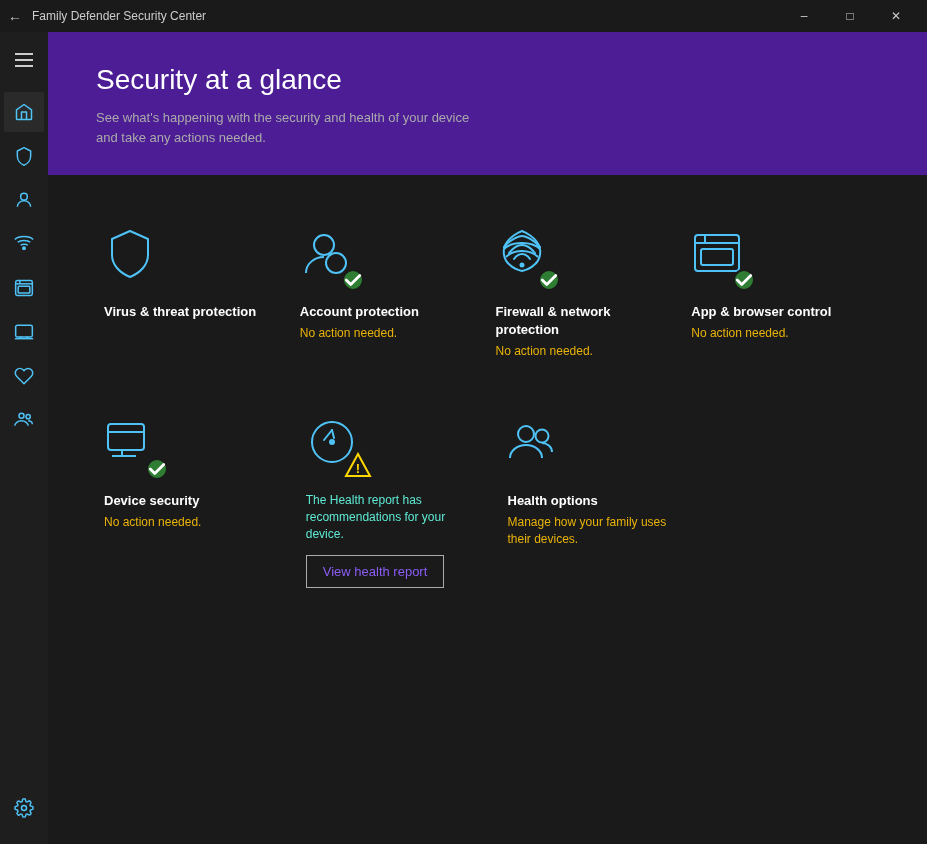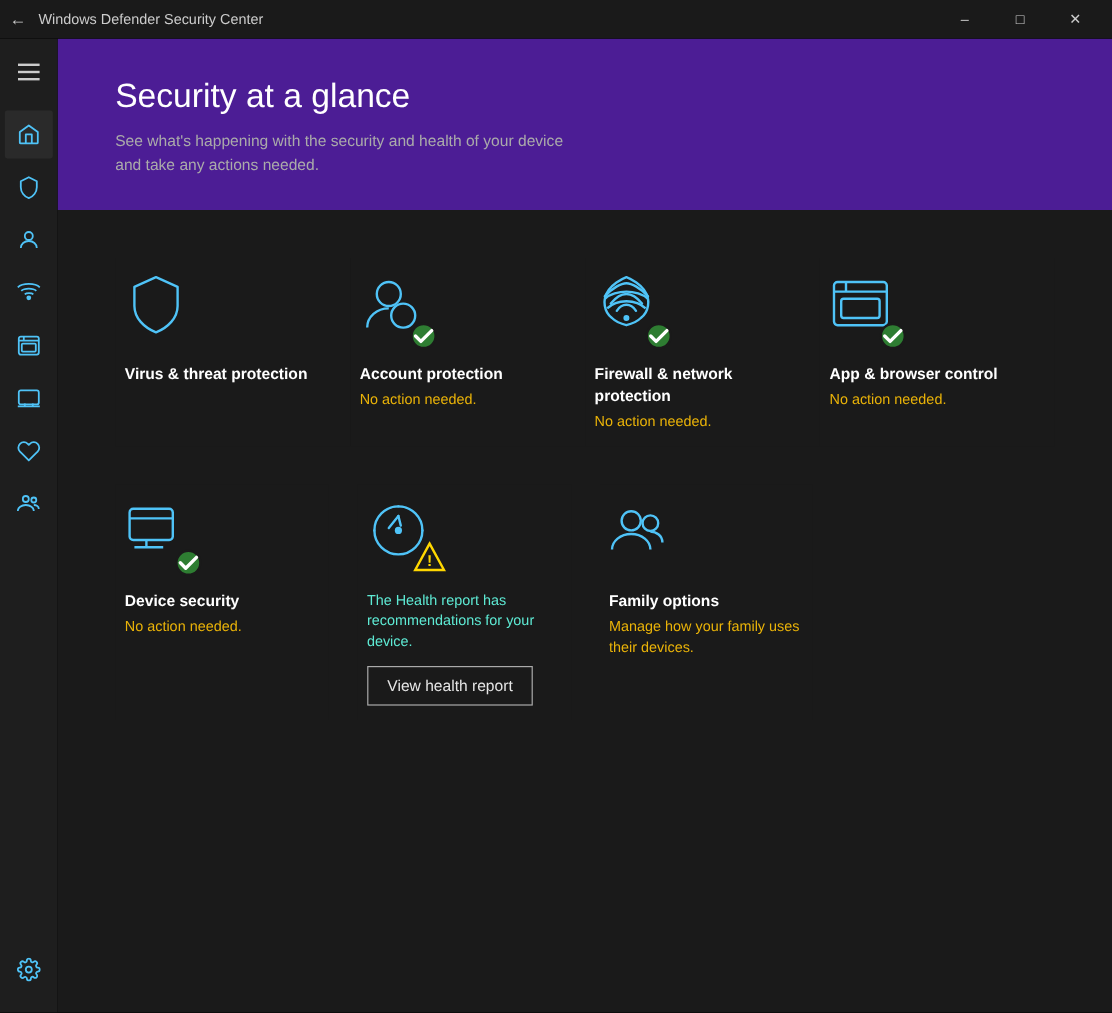--- a/index.html
+++ b/index.html
@@ -209,37 +209,37 @@
       line-height: 1.4;
     }
     .card-status.warning-text {
       color: #5eead4;
     }
     .view-report-btn {
       display: inline-block;
       margin-top: 12px;
       padding: 8px 16px;
       border: 1px solid #aaa;
-      color: #e5e5e5;
+      color: #8b5cf6;
       font-size: 13px;
       cursor: pointer;
       background: transparent;
     }
 
     
     .card-icon.no-badge svg.main-icon {
       stroke: #4fc3f7;
     }
   </style>
 </head>
 <body>
 
 <div class="title-bar">
   <span class="title-bar-back">←</span>
-  <span class="title-bar-title">Windows Defender Security Center</span>
+  <span class="title-bar-title">Family Defender Security Center</span>
   <div class="title-bar-controls">
     <button class="title-bar-btn">–</button>
     <button class="title-bar-btn">□</button>
     <button class="title-bar-btn close">✕</button>
   </div>
 </div>
 
 <div class="app-container">
 
   <div class="sidebar">
@@ -449,21 +449,21 @@
 
         <div class="card">
           <div class="card-icon" style="position:relative; width:64px; height:64px;">
             <svg class="main-icon" viewBox="0 0 52 52" style="width:52px;height:52px;">
               <circle cx="18" cy="18" r="8"></circle>
               <circle cx="34" cy="20" r="6.5"></circle>
               <path d="M2 42c0-7 7-13 16-13s16 6 16 13"></path>
               <path d="M34 27c5 0 10 3.5 10 9"></path>
             </svg>
           </div>
-          <div class="card-title">Family options</div>
+          <div class="card-title">Health options</div>
           <div class="card-status">Manage how your family uses their devices.</div>
         </div>
 
         <div class="card" style="visibility:hidden;"></div>
 
       </div>
 
     </div>
 
   </div>

